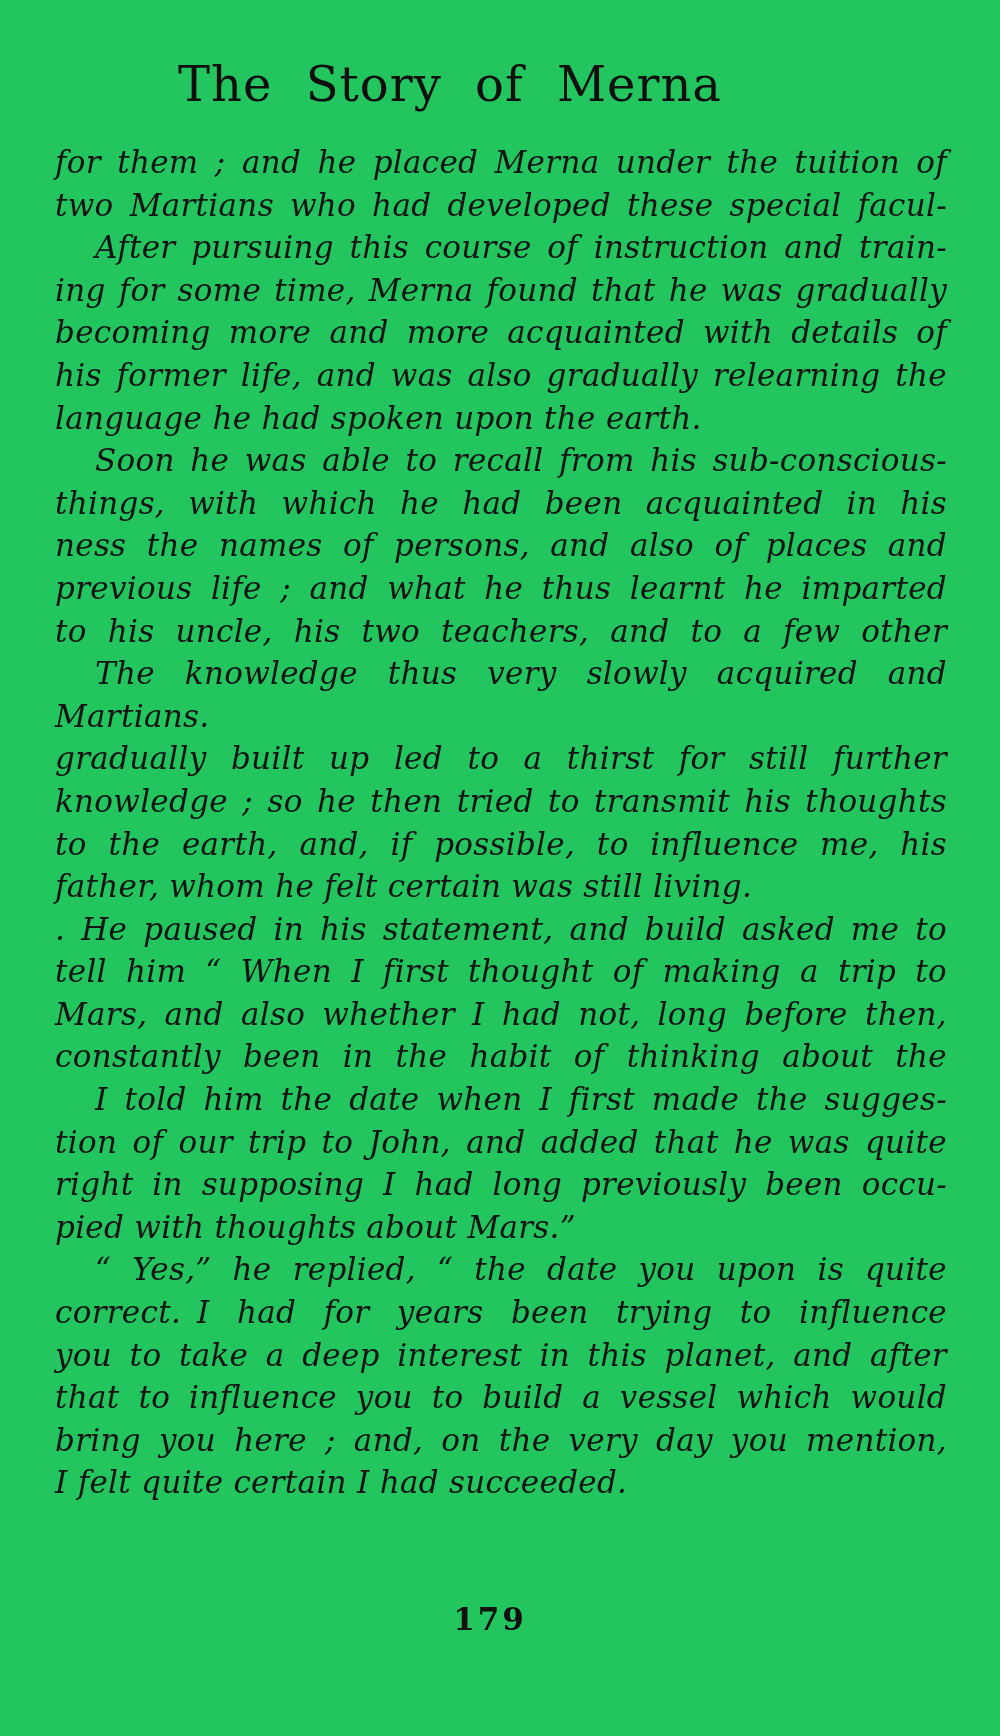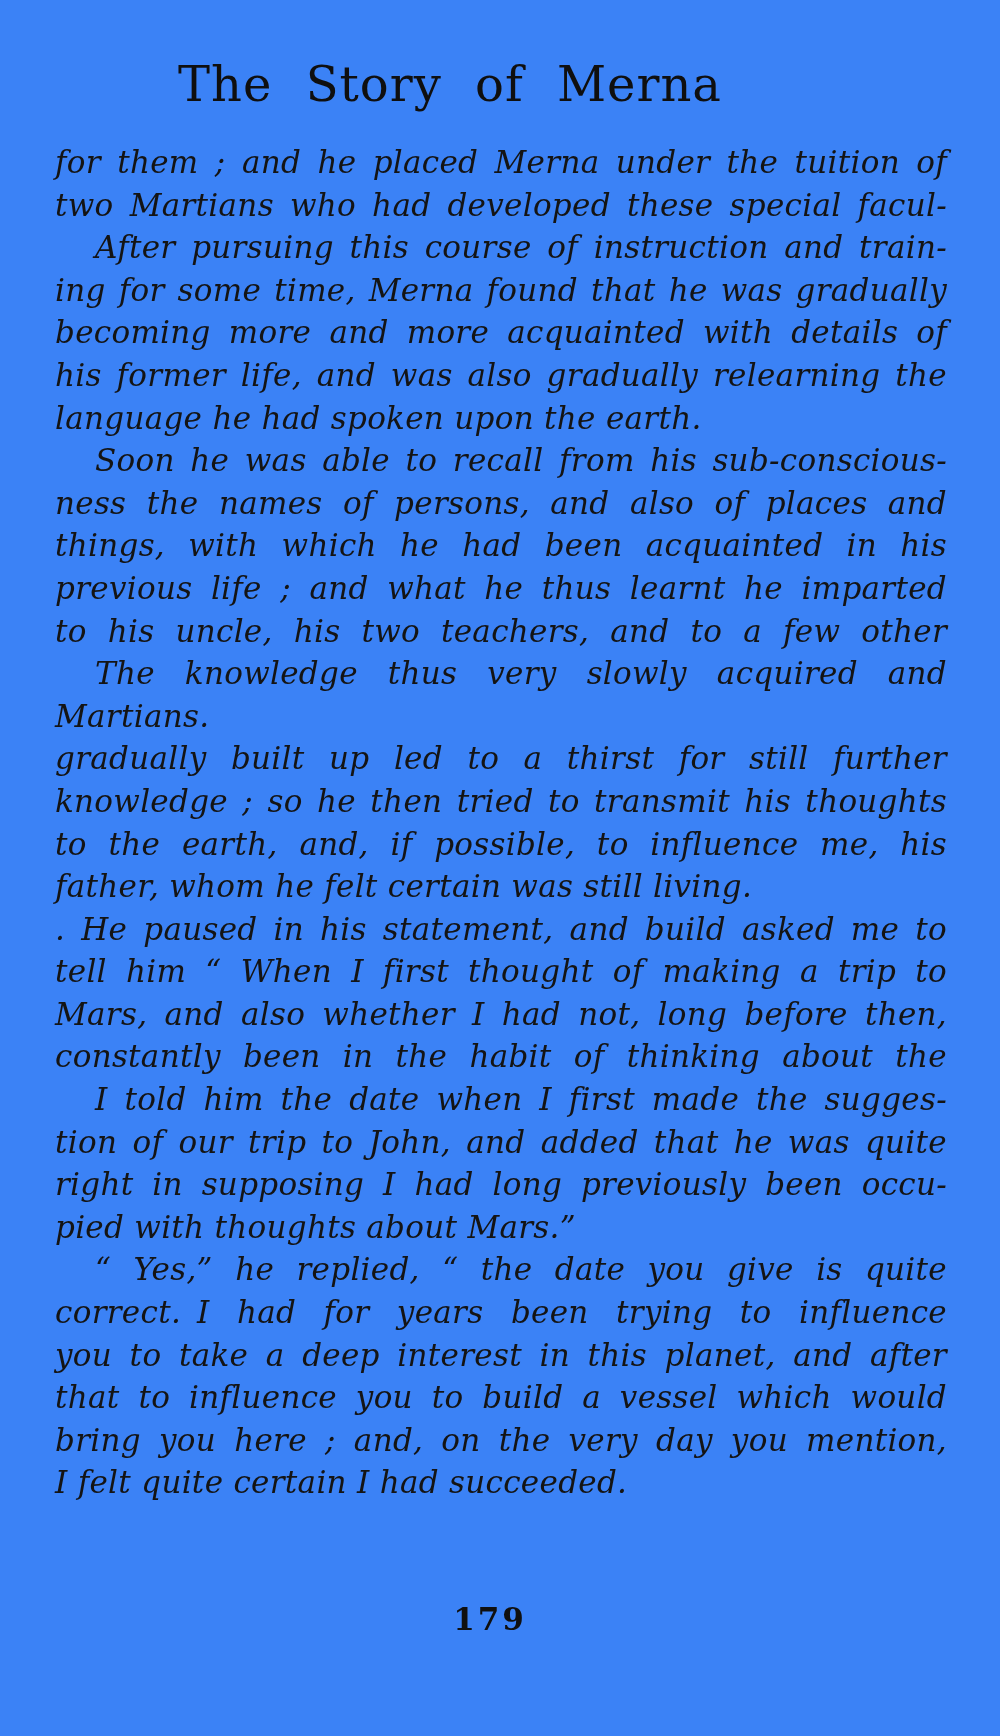--- a/index.html
+++ b/index.html
@@ -4,21 +4,21 @@
 <style>
   html, body {
     margin: 0;
     padding: 0;
     background: #ffffff;
   }
   .page {
     position: relative;
     width: 1000px;
     height: 1736px;
-    background: #3b82f6;
+    background: #22c55e;
     color: #121212;
     font-family: "DejaVu Serif", "Liberation Serif", serif;
     overflow: hidden;
   }
   .title {
     position: absolute;
     top: 56px;
     left: 55px;
     width: 790px;
     margin: 0;
@@ -73,39 +73,39 @@
 
   <div class="body-text" id="body-text">
       <div class="line just">for them ; and he placed Merna under the tuition of</div>
       <div class="line just">two Martians who had developed these special facul-</div>
       <div class="line just indent">After pursuing this course of instruction and train-</div>
       <div class="line just">ing for some time, Merna found that he was gradually</div>
       <div class="line just">becoming more and more acquainted with details of</div>
       <div class="line just">his former life, and was also gradually relearning the</div>
       <div class="line">language he had spoken upon the earth.</div>
       <div class="line just indent">Soon he was able to recall from his sub-conscious-</div>
+      <div class="line just">things, with which he had been acquainted in his</div>
       <div class="line just">ness the names of persons, and also of places and</div>
-      <div class="line just">things, with which he had been acquainted in his</div>
       <div class="line just">previous life ; and what he thus learnt he imparted</div>
       <div class="line just">to his uncle, his two teachers, and to a few other</div>
       <div class="line just indent">The knowledge thus very slowly acquired and</div>
       <div class="line">Martians.</div>
       <div class="line just">gradually built up led to a thirst for still further</div>
       <div class="line just">knowledge ; so he then tried to transmit his thoughts</div>
       <div class="line just">to the earth, and, if possible, to influence me, his</div>
       <div class="line">father, whom he felt certain was still living.</div>
       <div class="line just">. He paused in his statement, and build asked me to</div>
       <div class="line just">tell him “ When I first thought of making a trip to</div>
       <div class="line just">Mars, and also whether I had not, long before then,</div>
       <div class="line just">constantly been in the habit of thinking about the</div>
       <div class="line just indent">I told him the date when I first made the sugges-</div>
       <div class="line just">tion of our trip to John, and added that he was quite</div>
       <div class="line just">right in supposing I had long previously been occu-</div>
       <div class="line">pied with thoughts about Mars.”</div>
-      <div class="line just indent">“ Yes,” he replied, “ the date you give is quite</div>
+      <div class="line just indent">“ Yes,” he replied, “ the date you upon is quite</div>
       <div class="line just">correct. I had for years been trying to influence</div>
       <div class="line just">you to take a deep interest in this planet, and after</div>
       <div class="line just">that to influence you to build a vessel which would</div>
       <div class="line just">bring you here ; and, on the very day you mention,</div>
       <div class="line">I felt quite certain I had succeeded.</div>
     </div>
 
   <div class="page-number">179</div>
 </div>
 

